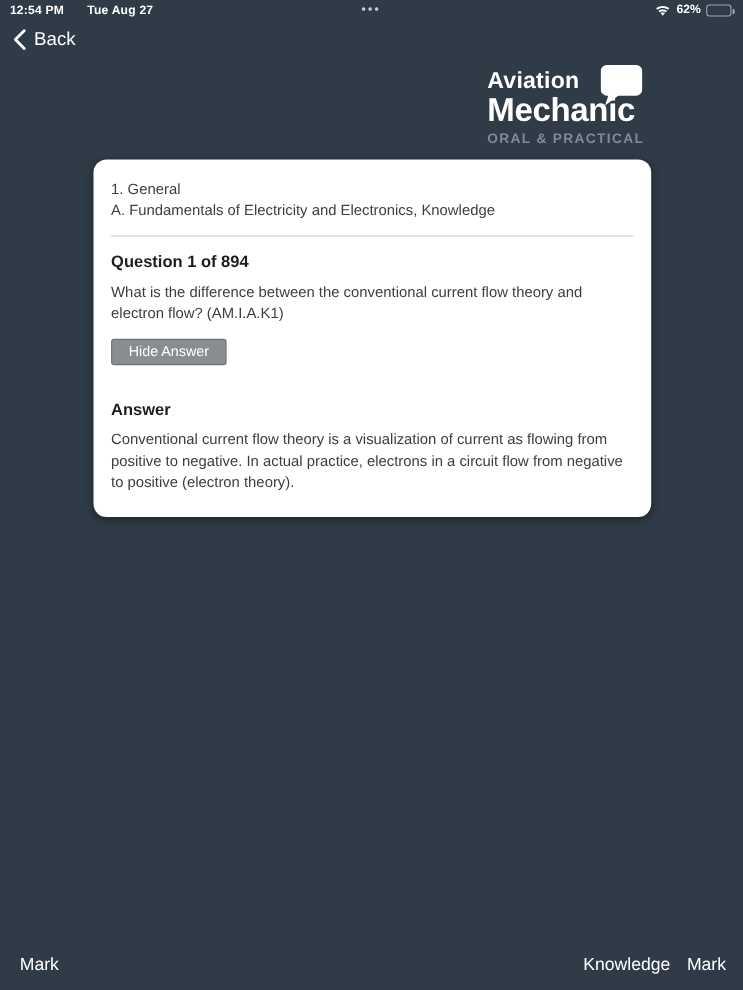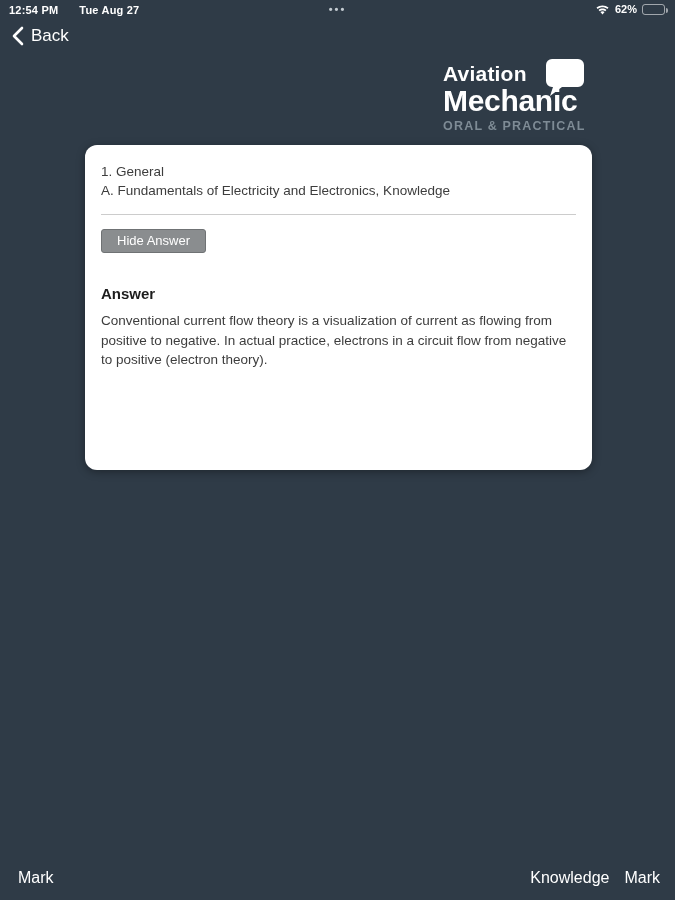--- a/index.html
+++ b/index.html
@@ -166,20 +166,22 @@
     </svg>
   </span>
   <div class="logo-line2">Mechanic</div>
   <div class="logo-line3">ORAL &amp; PRACTICAL</div>
 </div>
 
 <div class="card">
   <div class="card-chapter">1. General</div>
   <div class="card-section">A. Fundamentals of Electricity and Electronics, Knowledge</div>
   <hr class="card-divider">
+  <div class="question-counter">Question 1 of 894</div>
+  <div class="question-text">What is the difference between the conventional current flow theory and electron flow? (AM.I.A.K1)</div>
   <button class="toggle-answer-button">Hide Answer</button>
   <div class="answer-heading">Answer</div>
   <div class="answer-text">Conventional current flow theory is a visualization of current as flowing from positive to negative. In actual practice, electrons in a circuit flow from negative to positive (electron theory).</div>
 </div>
 
 <div class="bottom-bar">
   <span class="mark-button">Mark</span>
   <span class="bottom-right">
     <span class="previous-button">Knowledge</span>
     <span class="next-button">Mark</span>

